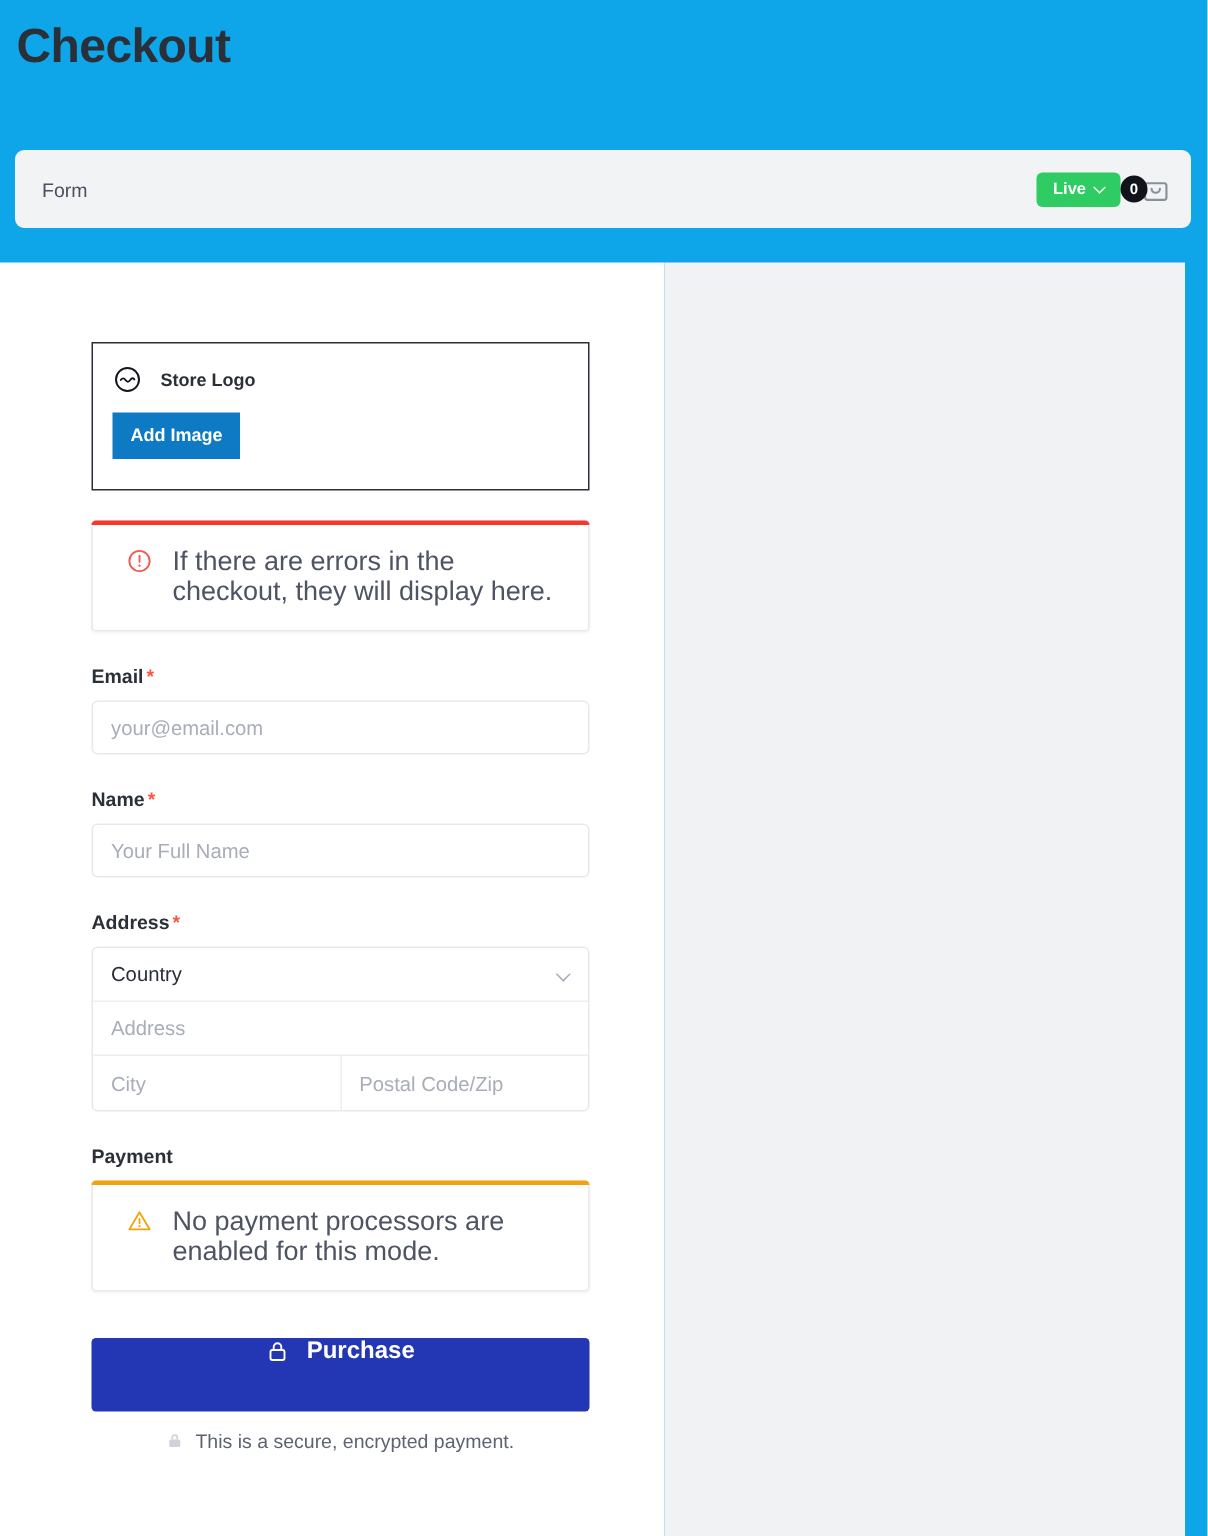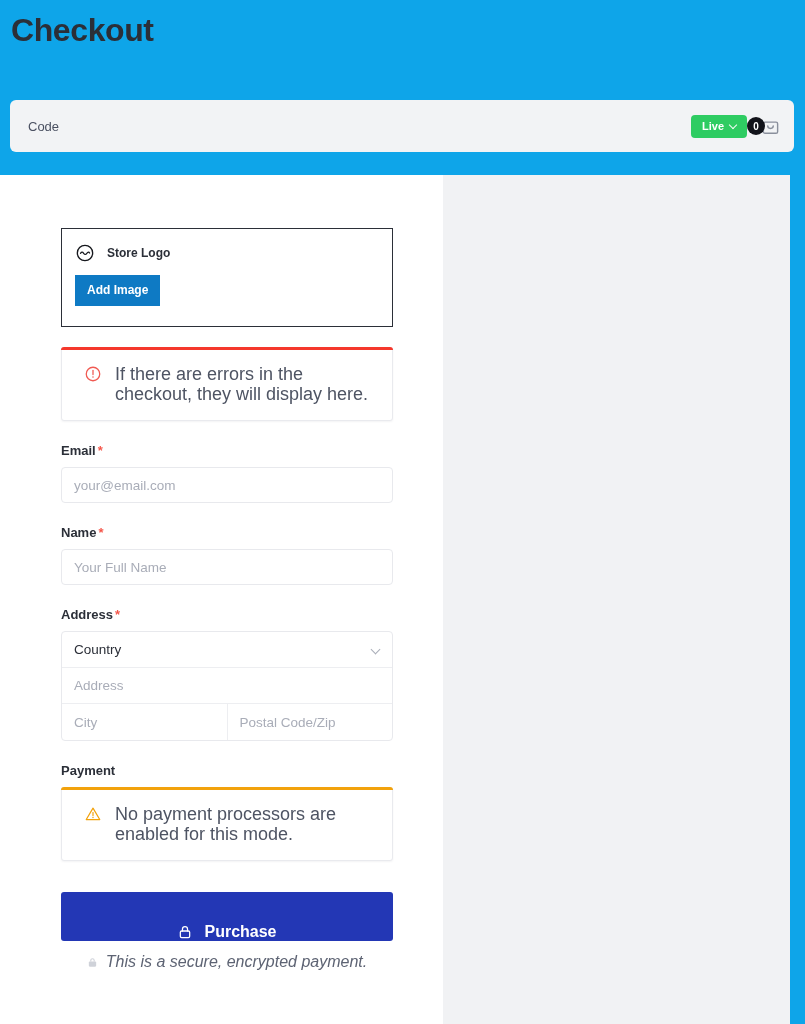--- a/index.html
+++ b/index.html
@@ -292,40 +292,39 @@
     margin-top: 31px;
     width: 332px;
     height: 49px;
     background: #2337b5;
     color: #ffffff;
     border: none;
     border-radius: 3px;
     font-size: 16px;
     font-weight: 700;
     display: flex;
-    align-items: flex-end;
+    align-items: flex-start;
     justify-content: center;
     gap: 11px;
     cursor: pointer;
     font-family: "Liberation Sans", sans-serif;
   }
   .purchase-btn svg { display: block; }
 
   .secure-row {
     margin-top: 12px;
     width: 332px;
     display: flex;
     align-items: center;
     justify-content: center;
     gap: 8px;
   }
   .secure-text {
-    font-size: 16px;
+    font-size: 13px;
     color: #5d6373;
-    font-style: italic;
   }
 
   
   .summary-inner {
     position: absolute;
     left: 84px;
     top: 52px;
     width: 230px;
   }
   .summary-head {
@@ -362,21 +361,21 @@
   }
 </style>
 </head>
 <body>
 
 <div class="page">
 
   <div class="page-title">Checkout</div>
 
   <div class="form-bar">
-    <span class="form-bar-label">Code</span>
+    <span class="form-bar-label">Form</span>
 
     <div class="form-bar-right">
       <button class="live-btn">
         <span>Live</span>
         <span class="chev"></span>
       </button>
 
       <div class="cart-wrap">
         <span class="cart-badge">0</span>
         <svg class="cart-icon" viewBox="0 0 24 24" fill="none">

